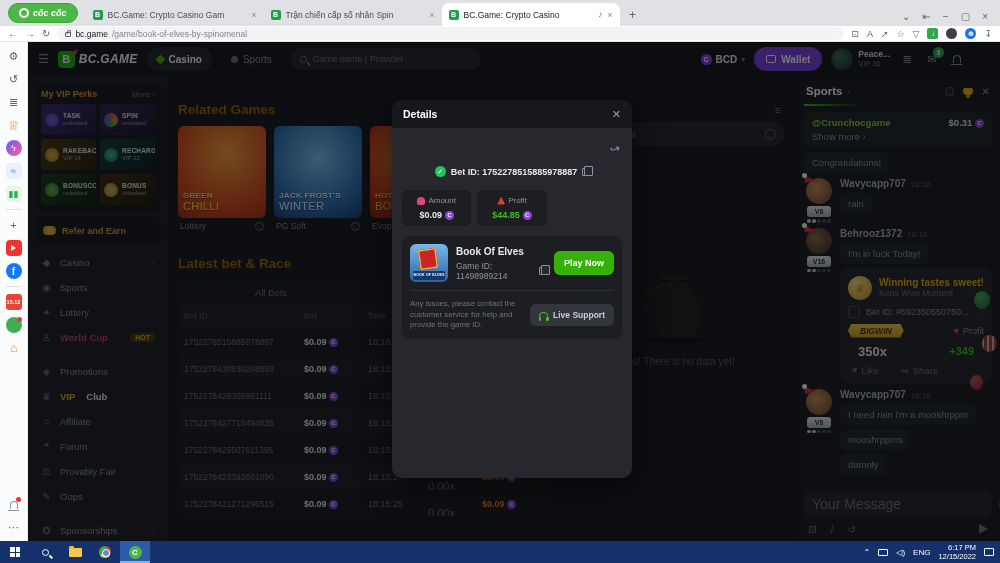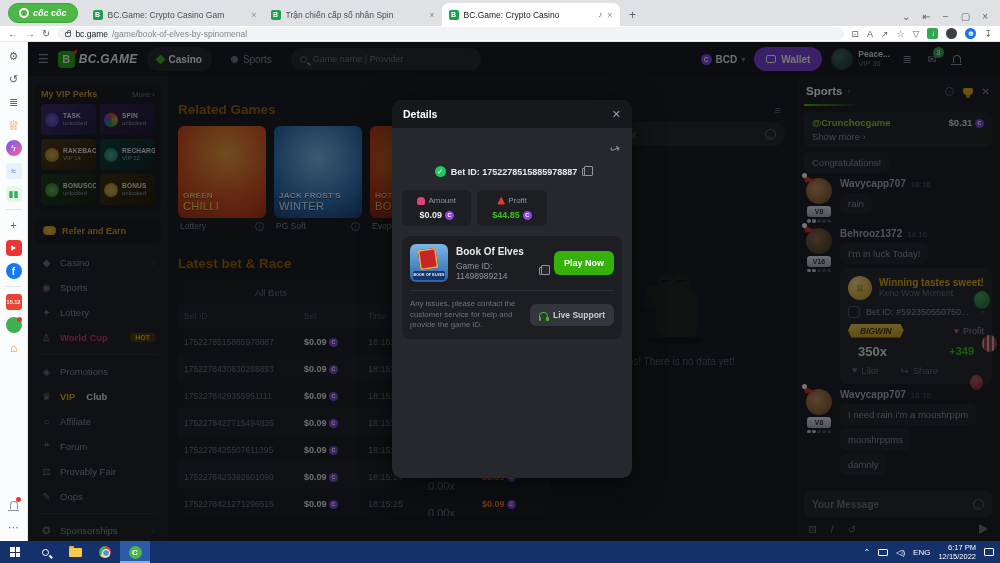--- a/index.html
+++ b/index.html
@@ -216,21 +216,21 @@
   .wc-mult { color:#e8eaec; font-weight:bold; font-size:13px; }
   .wc-profit { color:#3bc117; font-weight:bold; font-size:11px; }
   .wc-actions { display:flex; gap:22px; color:#6f747b; font-size:9.5px; padding-left:4px; }
   .wc-actions span { display:flex; gap:4px; align-items:center; }
   .balloons { position:absolute; right:2px; top:185px; width:30px; height:140px; pointer-events:none; }
   .bal { position:absolute; border-radius:50%; opacity:.8; }
   .bal.g { width:16px; height:18px; background:radial-gradient(circle at 35% 30%,#4ecb6a,#1d7a35); left:6px; top:0; }
   .bal.rs { width:15px; height:17px; background:repeating-linear-gradient(90deg,#e4e0d8 0 2px,#d23b3b 2px 5px); left:14px; top:44px; border-radius:50%; }
   .bal.r { width:13px; height:15px; background:radial-gradient(circle at 35% 30%,#e46a6a,#a32430); left:2px; top:84px; }
   .chat-input { margin:4px 8px 0; height:26px; background:#24262c; border-radius:6px; display:flex; align-items:center; gap:6px; padding:0 8px; flex:0 0 auto; }
-  .chat-input input { flex:1; background:transparent; border:none; outline:none; color:#5d6269; font-size:10px; font-family:inherit;font-weight:bold; }
+  .chat-input input { flex:1; background:transparent; border:none; outline:none; color:#5d6269; font-size:14px; font-family:inherit; }
   .chat-tools { height:24px; display:flex; align-items:center; gap:14px; padding:0 12px; color:#6f747b; font-size:10px; flex:0 0 auto; }
   .send { margin-left:auto; width:0; height:0; border-left:9px solid #6f747b; border-top:5px solid transparent; border-bottom:5px solid transparent; }
 
   
   .modal { position:absolute; left:364px; top:58px; width:240px; height:378px; background:#26282d; border-radius:10px;
     z-index:60; overflow:hidden; box-shadow:0 8px 30px rgba(0,0,0,.6); }
   .modal-head { height:28px; background:#17181c; display:flex; align-items:center; justify-content:space-between; padding:0 11px; }
   .modal-title { color:#fff; font-weight:bold; font-size:10.5px; }
   .modal-x { color:#9aa0a8; font-size:11px; }
   .modal-body { padding:8px 10px; position:relative; }

